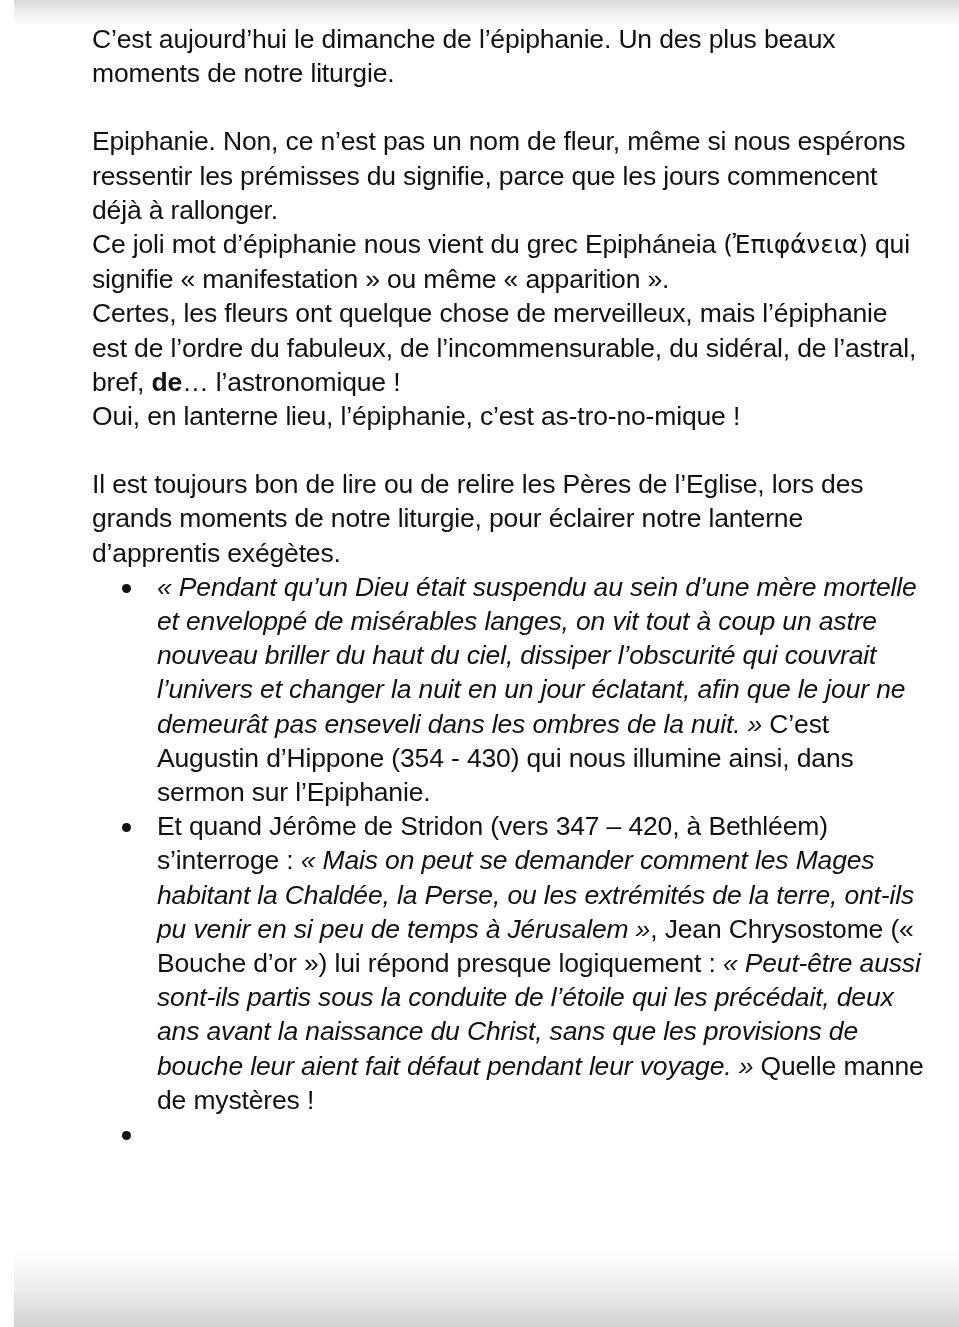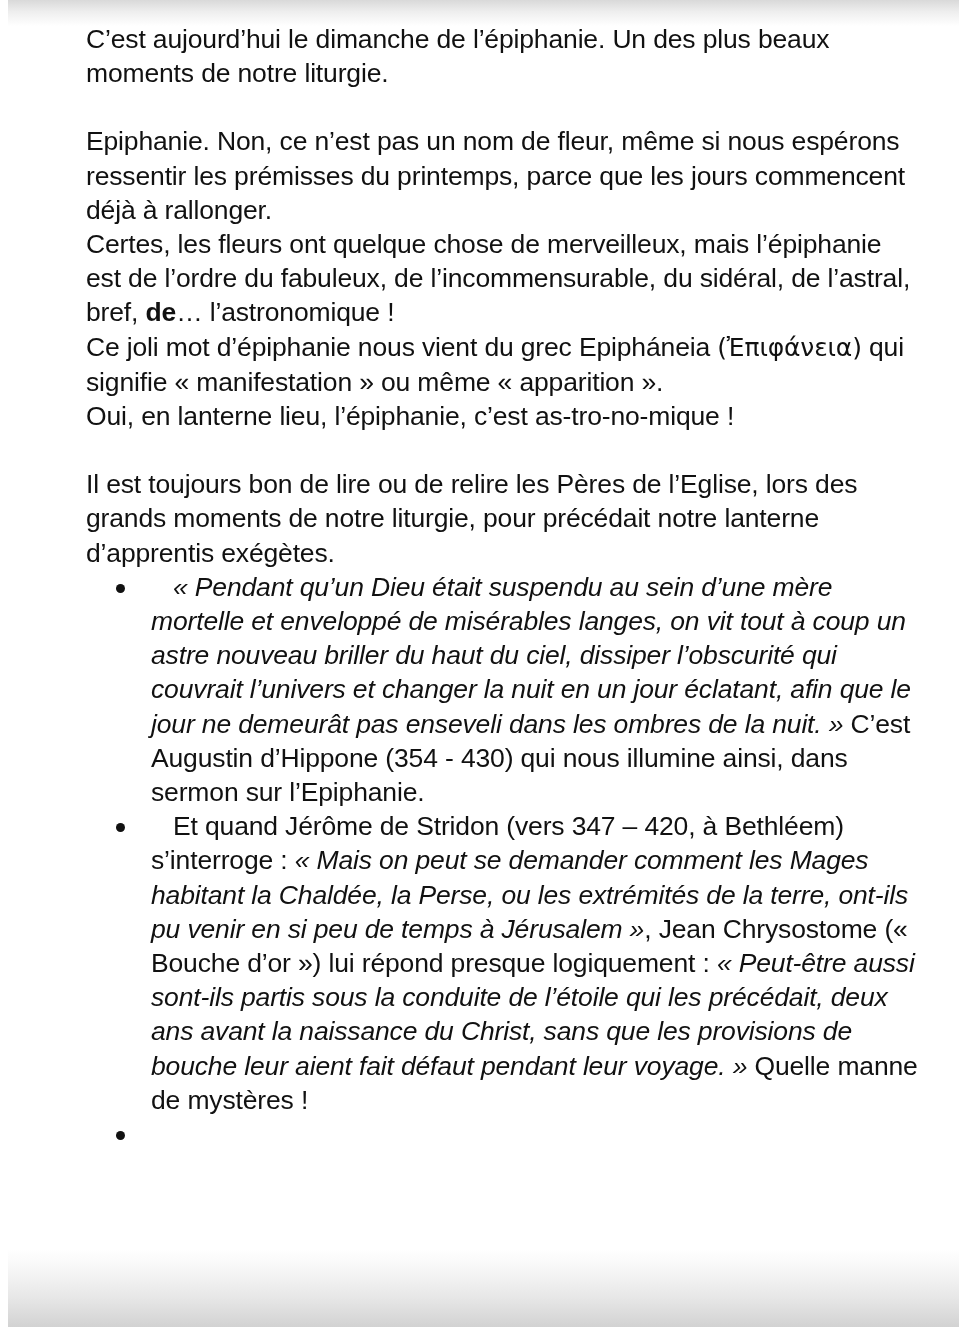--- a/index.html
+++ b/index.html
@@ -33,21 +33,21 @@
   }
   .edge-fade-bottom {
     bottom: 0;
     height: 78px;
     background: linear-gradient(to top, #d2d2d2 0%, #e8e8e8 40%, #f8f8f8 78%, #ffffff 100%);
   }
 
   .page {
     position: absolute;
     top: 0;
-    left: 8px;
+    left: 14px;
     width: 762px;
     height: 1327px;
     padding: 1px;
     box-sizing: border-box;
   }
 
   .doc-body {
     position: absolute;
     left: 78px;
     top: 22px;
@@ -95,47 +95,46 @@
     border-radius: 50%;
     background: #111111;
   }
   .li-text { display: inline; white-space: pre-wrap; }
 
   em.q {
     font-style: italic;
   }
   .bullet-block {
     width: 790px;
-    margin-left: 22px;
   }
 </style>
 </head>
 <body>
 
 <div class="page">
 
   <div class="edge-fade-top"></div>
 
   <div class="doc-body">
 
     <p class="para">C’est aujourd’hui le dimanche de l’épiphanie. Un des plus beaux moments de notre liturgie.</p>
 
     <div class="gap-large"></div>
 
-    <p class="para"><span>Epiphanie. Non, ce n’est pas un nom de fleur, même si nous espérons ressentir les prémisses du printemps, parce que les jours commencent déjà à rallonger.</span></p>
+    <p class="para"><span>Epiphanie. Non, ce n’est pas un nom de fleur, même si nous espérons ressentir les prémisses du signifie, parce que les jours commencent déjà à rallonger.</span></p>
+
+    <p class="para"><span>Ce joli mot d’épiphanie nous vient du grec Epipháneia </span><span class="greek">(Ἐπιφάνεια)</span><span> qui signifie « manifestation » ou même « apparition ».</span></p>
 
     <p class="para"><span>Certes, les fleurs ont quelque chose de merveilleux, mais l’épiphanie est de l’ordre du fabuleux, de l’incommensurable, du sidéral, de l’astral, bref, </span><span class="bold-inline">de</span><span>… l’astronomique !</span></p>
-
-    <p class="para"><span>Ce joli mot d’épiphanie nous vient du grec Epipháneia </span><span class="greek">(Ἐπιφάνεια)</span><span> qui signifie « manifestation » ou même « apparition ».</span></p>
 
     <p class="para">Oui, en lanterne lieu, l’épiphanie, c’est as-tro-no-mique !</p>
 
     <div class="gap-large"></div>
 
-    <p class="para">Il est toujours bon de lire ou de relire les Pères de l’Eglise, lors des grands moments de notre liturgie, pour précédait notre lanterne d’apprentis exégètes.</p>
+    <p class="para">Il est toujours bon de lire ou de relire les Pères de l’Eglise, lors des grands moments de notre liturgie, pour éclairer notre lanterne d’apprentis exégètes.</p>
 
     <ul class="bullets">
 
       <li>
         <span class="bullet-dot"></span>
         <span class="li-text bullet-block"><em class="q">« Pendant qu’un Dieu était suspendu au sein d’une mère mortelle et enveloppé de misérables langes, on vit tout à coup un astre nouveau briller du haut du ciel, dissiper l’obscurité qui couvrait l’univers et changer la nuit en un jour éclatant, afin que le jour ne demeurât pas enseveli dans les ombres de la nuit. »</em><span> C’est Augustin d’Hippone (354 - 430) qui nous illumine ainsi, dans sermon sur l’Epiphanie.</span></span>
       </li>
 
       <li>
         <span class="bullet-dot"></span>

